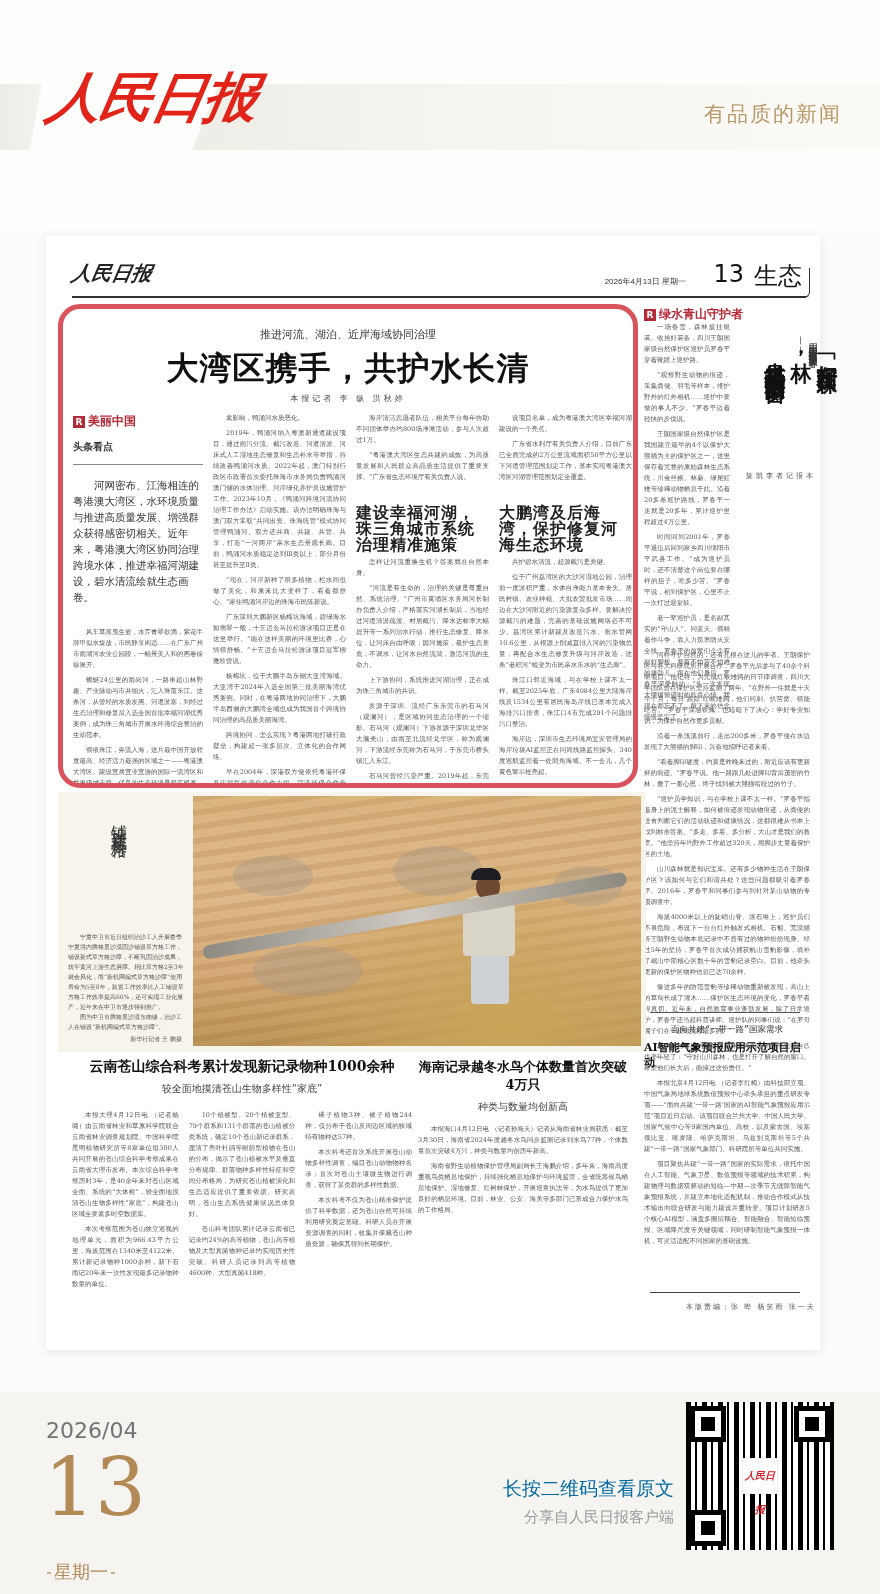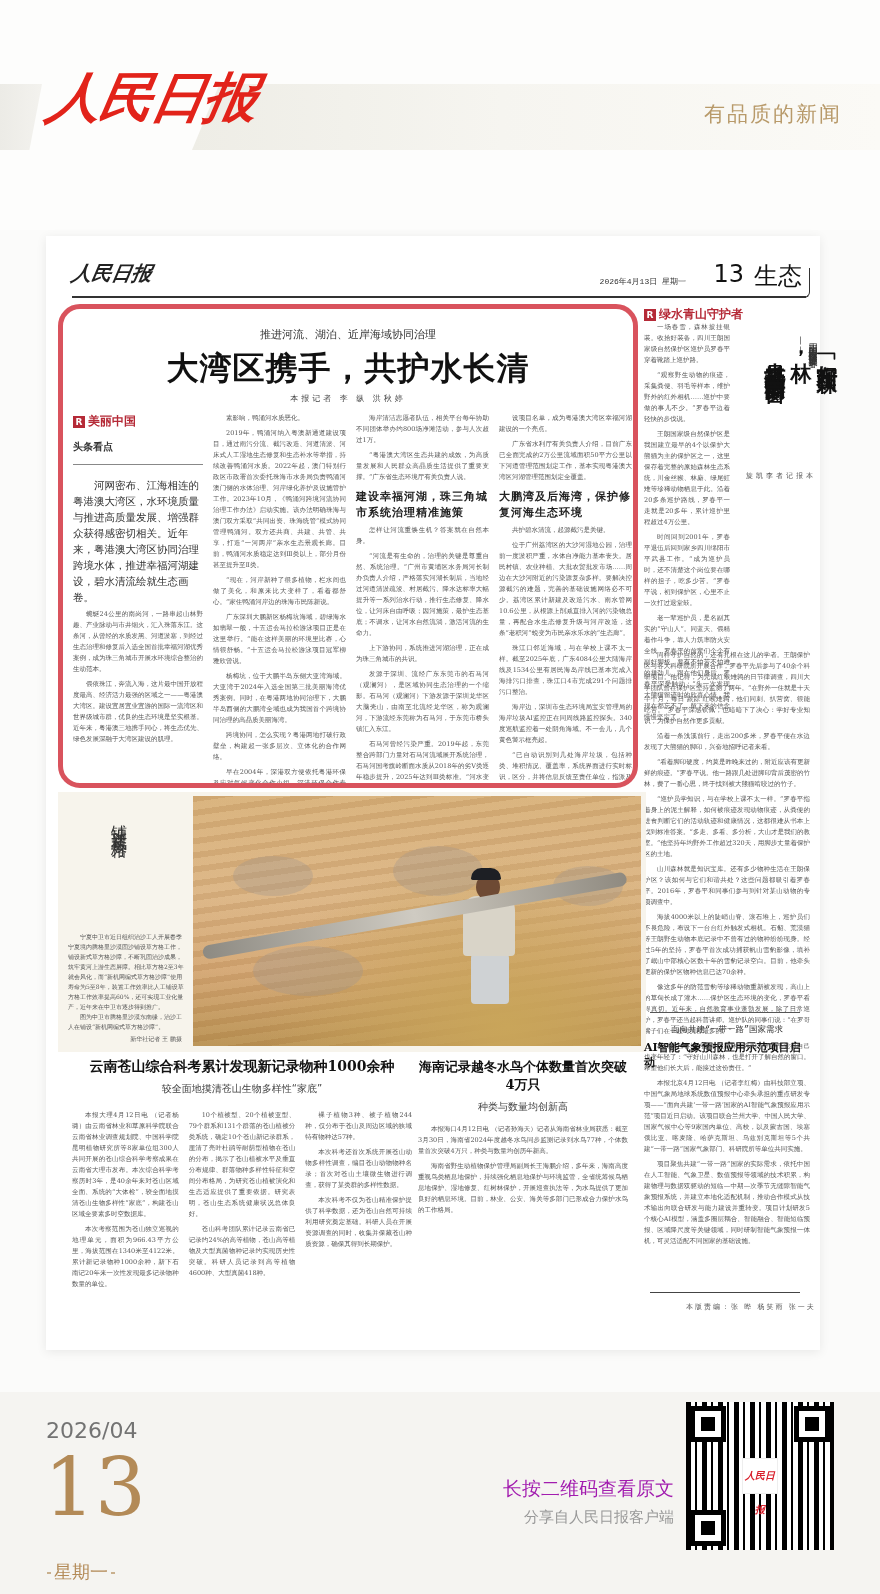--- a/index.html
+++ b/index.html
@@ -17,38 +17,38 @@
     font-size: 54px; font-style: italic; font-weight: bold; color: #e2231a; letter-spacing: -2px;
     transform: skewX(-10deg); }
   .brand-slogan { position: absolute; right: 38px; top: 100px; font-family: "DejaVu Sans", sans-serif;
     font-size: 21px; color: #b89a6a; letter-spacing: 2px; }
 
   
   .paper { position: absolute; left: 46px; top: 236px; width: 774px; height: 1114px; background: #fff;
     box-shadow: 0 2px 10px rgba(0,0,0,0.08); }
   .masthead { position: absolute; left: 26px; top: 22px; width: 734px; height: 40px; border-bottom: 2px solid #333; }
   .mini-logo { position: absolute; left: 0; top: 2px; font-size: 20px; font-style: italic; font-weight: bold; color: #222; transform: skewX(-10deg); }
-  .masthead-date { position: absolute; right: 120px; top: 18px; font-family: Liberation Mono, monospace; font-size: 8px; color: #333; }
+  .masthead-date { position: absolute; right: 120px; top: 18px; font-family: Liberation Sans, sans-serif; font-size: 8px; color: #333; }
   .page-num { position: absolute; right: 62px; top: 2px; font-family: "DejaVu Sans", sans-serif; font-size: 24px; color: #111; }
   .page-section { position: absolute; right: 4px; top: 2px; font-family: "DejaVu Sans", sans-serif; font-size: 24px; color: #111; }
   .masthead-bracket { position: absolute; right: -4px; top: 10px; width: 6px; height: 30px; border-right: 1.5px solid #333; border-bottom: 1.5px solid #333; border-bottom-right-radius: 6px; }
 
   
   .lead { position: absolute; left: 12px; top: 68px; width: 580px; height: 484px; border: 5px solid #d9535d; border-radius: 22px; background: #fff; overflow: hidden; }
   .lead-kicker { position: absolute; left: 0; right: 0; top: 18px; text-align: center; font-size: 11px; color: #333; }
   .lead-title { position: absolute; left: 0; right: 0; top: 38px; text-align: center; font-family: "DejaVu Sans", sans-serif; font-weight: bold; font-size: 32px; color: #111; letter-spacing: 1px; }
   .lead-byline { position: absolute; left: 0; right: 0; top: 84px; text-align: center; font-size: 8px; color: #444; letter-spacing: 3px; }
   .lead-left { position: absolute; left: 10px; top: 104px; width: 130px; }
   .col-tag { display: flex; align-items: center; gap: 3px; font-family: "DejaVu Sans", sans-serif; font-size: 12px; font-weight: bold; color: #b52a37; }
   .col-tag .r-icon { display: inline-block; width: 12px; height: 12px; background: #b52a37; color: #fff; font-size: 9px; line-height: 12px; text-align: center; }
   .lead-sub { margin-top: 10px; font-size: 10px; font-weight: bold; color: #333; }
   .lead-rule { margin-top: 10px; border-top: 1.5px solid #888; }
   .lead-summary { margin-top: 12px; font-family: "DejaVu Sans", sans-serif; font-size: 10.5px; line-height: 16px; color: #333; text-indent: 2em; }
   .body-text { font-size: 6.5px; line-height: 11px; color: #555; text-indent: 2em; margin-top: 4px; text-align: justify; }
-  .sec-head { margin-top: 6px; font-family: "DejaVu Sans", sans-serif; font-size: 11px; font-weight: bold; color: #222; line-height: 16px; letter-spacing: 1px; }
+  .sec-head { margin-top: 22px; font-family: "DejaVu Sans", sans-serif; font-size: 16px; font-weight: bold; color: #222; line-height: 16px; letter-spacing: 1px; }
   .lead-cols { position: absolute; left: 150px; top: 100px; width: 420px; display: flex; gap: 10px; }
   .lead-col { width: 133px; }
 
   
   .feature { position: absolute; left: 598px; top: 70px; width: 170px; }
   .feature .col-tag { font-size: 12px; }
   .feature-text { position: absolute; left: 0; top: 12px; width: 86px; }
   .feature-vertical-sub { position: absolute; left: 152px; top: 30px; writing-mode: vertical-rl; font-size: 9px; color: #333; letter-spacing: 1px; }
   .feature-vertical-title { position: absolute; left: 118px; top: 40px; writing-mode: vertical-rl; font-size: 21px; font-weight: bold; color: #111; letter-spacing: 2px; line-height: 26px; }
   .feature-vertical-by { position: absolute; left: 100px; top: 160px; writing-mode: vertical-rl; font-size: 7px; color: #555; letter-spacing: 4px; }
@@ -87,21 +87,21 @@
   .editor-rule { position: absolute; left: 604px; top: 1056px; width: 150px; border-top: 1.5px solid #444; }
   .editor-line { position: absolute; left: 640px; top: 1066px; font-size: 7px; color: #555; letter-spacing: 2px; }
   .divider-h { position: absolute; left: 604px; top: 650px; width: 150px; border-top: 1.5px solid #555; }
 
   
   .footer { position: absolute; left: 0; top: 1392px; width: 880px; height: 202px; background: #f5f4f1; }
   .footer-ym { position: absolute; left: 46px; top: 26px; font-family: "DejaVu Sans", sans-serif; font-size: 22px; color: #737373; }
   .footer-day { position: absolute; left: 44px; top: 56px; font-family: "DejaVu Serif", serif; font-size: 80px; color: #b38a57; line-height: 1; }
   .footer-weekday { position: absolute; left: 44px; top: 168px; font-family: "DejaVu Sans", sans-serif; font-size: 18px; color: #b38a57; }
   .footer-weekday::before, .footer-weekday::after { content: ""; display: inline-block; width: 4px; height: 2px; background: #c9b08e; vertical-align: middle; margin: 0 3px; }
-  .footer-cta { position: absolute; right: 206px; top: 84px; font-family: Liberation Serif, serif; font-size: 19px; color: #a21caf; }
+  .footer-cta { position: absolute; right: 206px; top: 84px; font-family: Liberation Serif, serif; font-size: 19px; color: #0369a1; }
   .footer-share { position: absolute; right: 206px; top: 116px; font-family: "DejaVu Sans", sans-serif; font-size: 15px; color: #999; }
   .qr { position: absolute; left: 686px; top: 10px; width: 148px; height: 148px; background: #fff; }
   .qr-grid { position: absolute; inset: 0;
     background:
       repeating-linear-gradient(90deg, #000 0 5px, transparent 5px 9px, #000 9px 11px, transparent 11px 16px),
       repeating-linear-gradient(0deg, rgba(255,255,255,0.9) 0 4px, transparent 4px 7px, rgba(255,255,255,0.6) 7px 10px, transparent 10px 14px); }
   .qr-finder { position: absolute; width: 36px; height: 36px; border: 5px solid #000; background: #fff; }
   .qr-finder::after { content: ""; position: absolute; left: 6px; top: 6px; width: 14px; height: 14px; background: #000; }
   .qr-logo { position: absolute; left: 56px; top: 56px; width: 36px; height: 36px; background: #fff; border: 1px solid #eee; font-size: 10px; font-style: italic; font-weight: bold; color: #d81e2a; text-align: center; line-height: 34px; }
 </style>
@@ -131,20 +131,21 @@
     <div class="lead-byline">本报记者 李 纵 洪秋婷</div>
 
     <div class="lead-left">
       <div class="col-tag">
         <span class="r-icon">R</span>
         <span>美丽中国</span>
       </div>
       <div class="lead-sub">头条看点</div>
       <div class="lead-rule"></div>
       <div class="lead-summary">河网密布、江海相连的粤港澳大湾区，水环境质量与推进高质量发展、增强群众获得感密切相关。近年来，粤港澳大湾区协同治理跨境水体，推进幸福河湖建设，碧水清流绘就生态画卷。</div>
+      <div class="body-text" style="margin-top:22px">风车草摇曳生姿，水芹青翠欲滴，紫花半肺甲似水旋放，市民静享闲适……在广东广州市南湖河农业公园段，一幅景美人和的画卷徐徐展开。</div>
       <div class="body-text">蜿蜒24公里的南岗河，一路串起山林野趣、产业脉动与市井烟火，汇入珠落东江。这条河，从曾经的水质发黑、河道淤塞，到经过生态治理和修复后入选全国首批幸福河湖优秀案例，成为珠三角城市开展水环境综合整治的生动范本。</div>
       <div class="body-text">偎依珠江，奔流入海，这片最中国开放程度最高、经济活力最强的区域之一——粤港澳大湾区。建设宜居宜业宜游的国际一流湾区和世界级城市群，优良的生态环境是坚实根基。近年来，粤港澳三地携手同心，将生态优先、绿色发展深融于大湾区建设的肌理。</div>
 
     </div>
 
     <div class="lead-cols">
       <div class="lead-col">
         <div class="body-text">素影响，鸭涌河水质恶化。</div>
         <div class="body-text">2019年，鸭涌河纳入粤澳新通道建设项目，通过雨污分流、截污改造、河道清淤、河床式人工湿地生态修复和生态补水等举措，持续改善鸭涌河水质。2022年起，澳门特别行政区市政署首次委托珠海市水务局负责鸭涌河澳门侧的水体治理、河岸绿化养护及设施管护工作。2023年10月，《鸭涌河跨境河流协同治理工作办法》启动实施。该办法明确珠海与澳门双方采取“共同出资、珠海统管”模式协同管理鸭涌河。双方还共商、共建、共管、共享，打造“一河两岸”亲水生态景观长廊。目前，鸭涌河水质稳定达到Ⅲ类以上，部分月份甚至提升至Ⅱ类。</div>
         <div class="body-text">“现在，河岸新种了很多植物，栏水间也做了美化，和原来比大变样了，看着都舒心。”家住鸭涌河岸边的珠海市民陈新说。</div>

